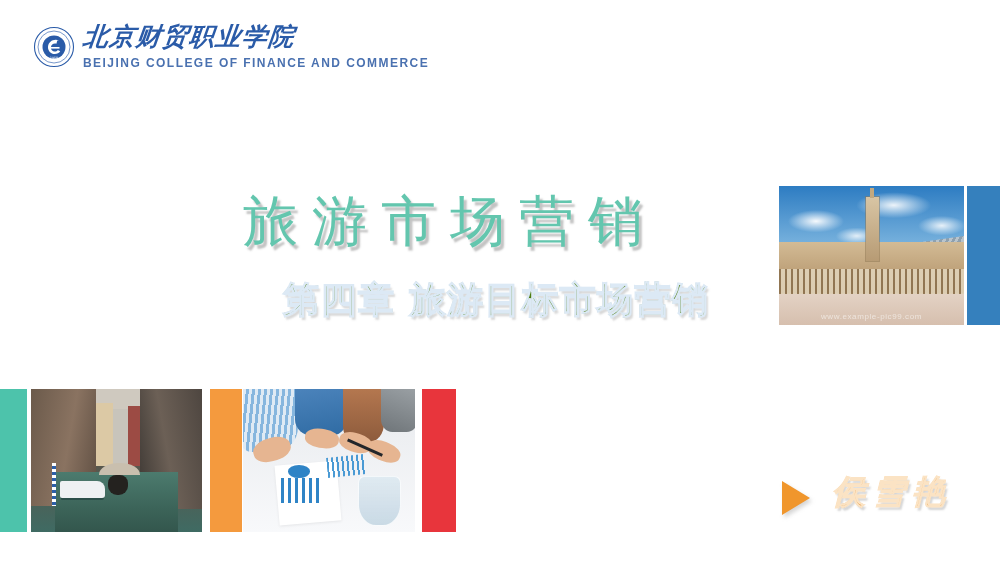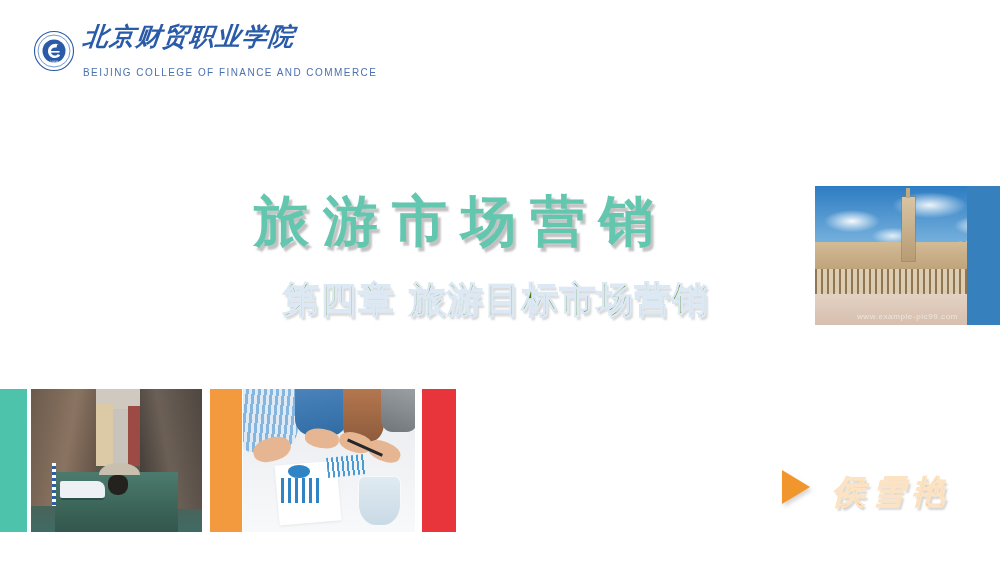--- a/index.html
+++ b/index.html
@@ -18,30 +18,30 @@
   .logo-text{display:flex;flex-direction:column;justify-content:center;}
   .logo-cn{
     font-family:"Liberation Serif","DejaVu Serif",serif;
     font-size:25px;font-weight:700;color:#2a5ba8;
     letter-spacing:1.5px;line-height:1.05;
     font-style:italic;
     transform:skewX(-6deg);
     white-space:nowrap;
   }
   .logo-en{
-    font-size:10px;color:#4a71b0;letter-spacing:1.45px;
-    white-space:nowrap;margin-top:17px;font-weight:400;
+    font-size:12px;color:#4a71b0;letter-spacing:1.45px;
+    white-space:nowrap;margin-top:5px;font-weight:700;
     transform:scaleY(1.05);transform-origin:left top;
   }
 
   
   .main-title{
-    position:absolute;left:254px;top:185px;
+    position:absolute;left:243px;top:185px;
     font-family:"DejaVu Sans","Liberation Sans",sans-serif;
-    font-size:55px;font-weight:700;
+    font-size:55px;font-weight:400;
     color:#63c6ae;
     letter-spacing:14px;
     white-space:nowrap;
     text-shadow:3px 4px 2px rgba(120,120,120,0.45);
   }
   .sub-title{
     position:absolute;left:283px;top:276px;
     font-family:"DejaVu Sans","Liberation Sans",sans-serif;
     font-size:36px;font-weight:700;
     color:#4d7c0f;
@@ -49,21 +49,20 @@
     white-space:nowrap;
     -webkit-text-stroke:1.2px #dce9f5;
     text-shadow:2px 3px 2px rgba(140,140,140,0.35);
   }
 
   
   .photo-plaza{
     position:absolute;left:779px;top:186px;width:185px;height:139px;
     overflow:hidden;
     background:linear-gradient(#2f7fc4 0%,#62a9dd 26%,#9ec8e7 40%,#cbb79a 52%,#c6ab87 72%,#d9cdb8 100%);
-    margin-left:36px;
   }
   .photo-plaza .sky{
     position:absolute;left:0;top:0;width:100%;height:46%;
     background:
       radial-gradient(ellipse 40px 16px at 20% 55%,rgba(255,255,255,.95),transparent 70%),
       radial-gradient(ellipse 52px 18px at 62% 30%,rgba(255,255,255,.9),transparent 72%),
       radial-gradient(ellipse 34px 14px at 88% 62%,rgba(255,255,255,.85),transparent 70%),
       radial-gradient(ellipse 30px 12px at 42% 78%,rgba(255,255,255,.8),transparent 70%),
       linear-gradient(#2d7cc2,#7fb7e0);
   }
@@ -211,21 +210,21 @@
     border:1px solid rgba(255,255,255,.8);
   }
   .photo-meeting .pen{
     position:absolute;left:60%;top:40%;width:22%;height:3px;
     background:#23262a;transform:rotate(24deg);
   }
 
   
   .signature{
     position:absolute;left:782px;top:470px;
-    display:flex;align-items:flex-start;gap:22px;
+    display:flex;align-items:flex-end;gap:22px;
   }
   .play-tri{
     width:0;height:0;flex:0 0 auto;
     border-top:17px solid transparent;
     border-bottom:17px solid transparent;
     border-left:28px solid #f0962c;
     filter:drop-shadow(2px 3px 2px rgba(150,150,150,.4));
   }
   .sig-name{
     font-family:"Liberation Serif","DejaVu Serif",serif;

